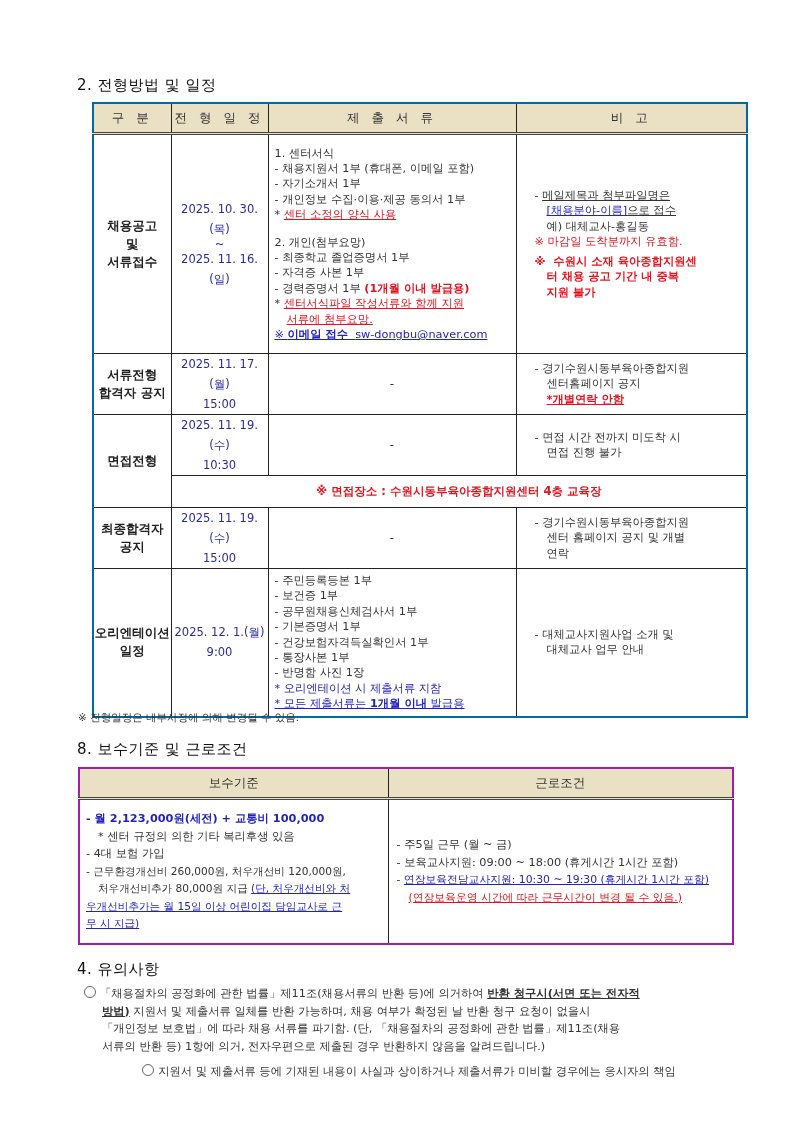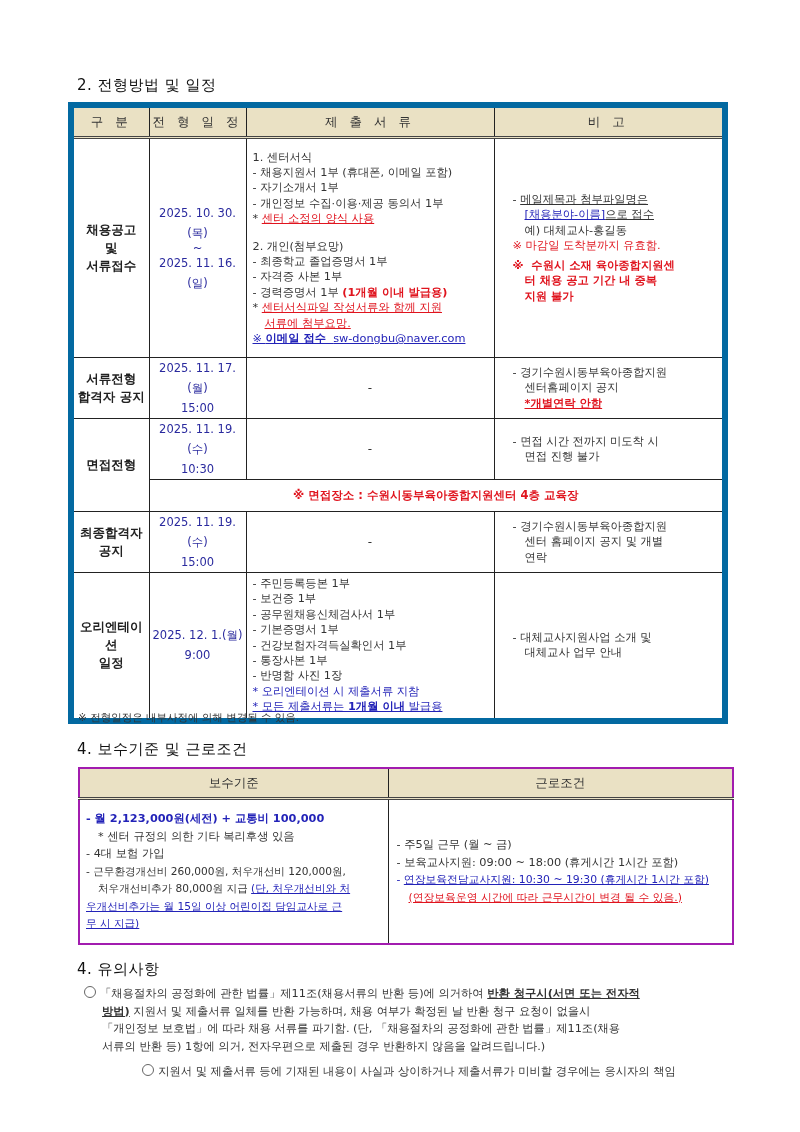--- a/index.html
+++ b/index.html
@@ -5,21 +5,21 @@
   html, body { margin: 0; padding: 0; background: #ffffff; }
   body {
     width: 800px; height: 1132px; position: relative; overflow: hidden;
     font-family: "DejaVu Sans", "Liberation Sans", sans-serif;
     color: #222; font-size: 12px;
   }
   .page { position: absolute; left: 0; top: 0; width: 740px; height: 1132px; }
   .h2 { position: absolute; left: 77px; font-size: 15px; font-weight: normal; color: #111; letter-spacing: 0.5px; }
   table { border-collapse: collapse; position: absolute; table-layout: fixed; }
   td, th { border: 1px solid #222; padding: 0; vertical-align: middle; }
-  .tbl1 { left: 68px; top: 102px; width: 654px; border: 6px solid #0369a1; }
+  .tbl1 { left: 92px; top: 102px; width: 654px; border: 2px solid #0369a1; }
   .tbl2 { left: 78px; top: 767px; width: 654px; border: 2px solid #a21caf; }
   thead th { background: #eae1c4; font-weight: normal; font-size: 12.5px; height: 28px; letter-spacing: 4px; color: #333; border-bottom: 3px double #444; }
   .cat { text-align: center; font-size: 12.5px; font-weight: bold; color: #222; line-height: 18px; }
   .date { text-align: center; color: #2a2a9e; font-size: 11.5px; line-height: 20px; }
   .docs { padding: 2px 6px; font-size: 11.3px; line-height: 15.4px; color: #333; }
   .note { padding: 2px 18px; font-size: 11.3px; line-height: 15.4px; color: #333; }
   .red { color: #e0141e; }
   .blue { color: #2323b8; }
   .bold { font-weight: bold; }
   .u { text-decoration: underline; }
@@ -170,21 +170,21 @@
         <td class="note">
           <div class="line">- 대체교사지원사업 소개 및</div>
           <div class="line indent">대체교사 업무 안내</div>
         </td>
       </tr>
     </tbody>
   </table>
 
   <div class="footnote">※ 전형일정은 내부사정에 의해 변경될 수 있음.</div>
 
-  <div class="h2" style="top:740px;">4. 보수기준 및 근로조건</div>
+  <div class="h2" style="top:740px;">8. 보수기준 및 근로조건</div>
 
   <table class="tbl2">
     <colgroup>
         <col style="width:309px">
         <col style="width:345px">
       </colgroup>
     <thead>
       <tr>
         <th style="letter-spacing:0;">보수기준</th>
         <th style="letter-spacing:0;">근로조건</th>

